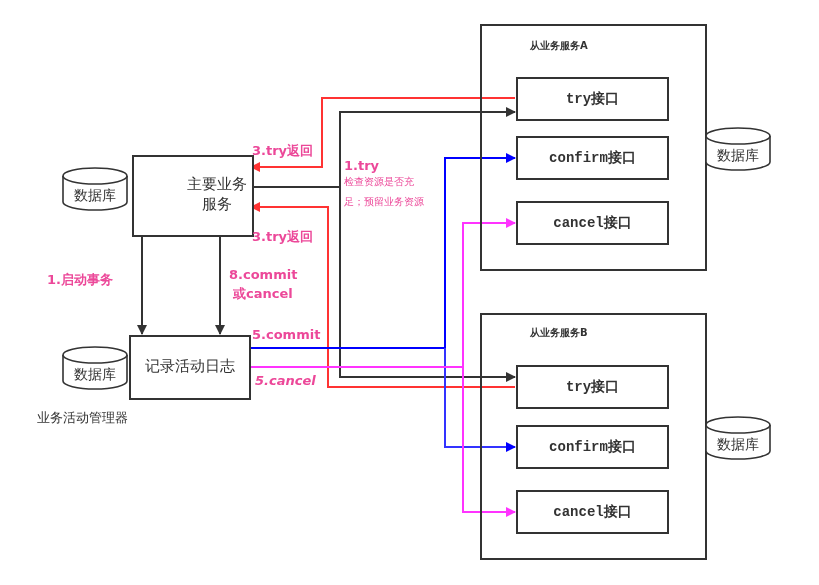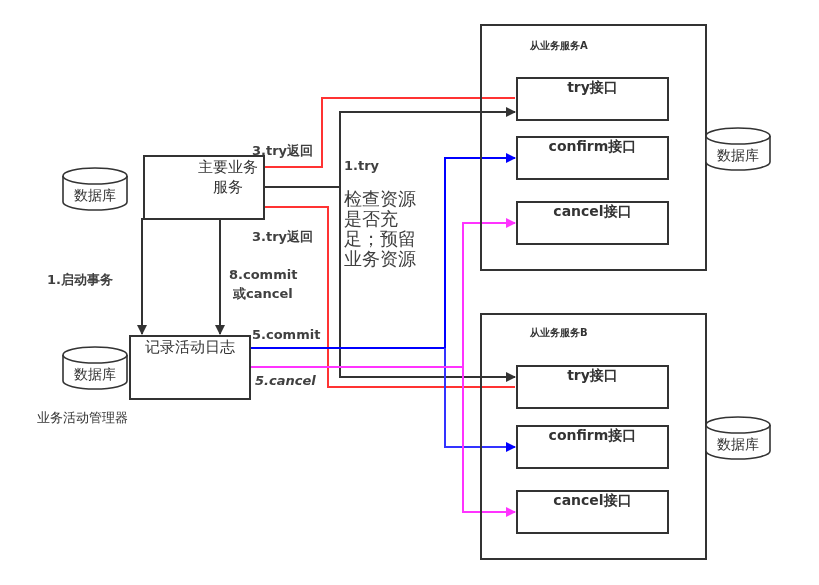--- a/index.html
+++ b/index.html
@@ -1,25 +1,25 @@
 <!DOCTYPE html>
 <html><head>
 <meta charset="utf-8">
 <style>
   html, body { margin: 0; padding: 0; background: #ffffff; }
   body { width: 819px; height: 585px; position: relative; overflow: hidden;
          font-family: "DejaVu Sans", "Liberation Sans", sans-serif; color: #333333; }
   svg.wires { position: absolute; left: 0; top: 0; width: 819px; height: 585px; }
   .box { position: absolute; box-sizing: border-box; border: 2px solid #333333; background: #fff;
-         display: flex; align-items: flex-start; justify-content: center; text-align: center; }
+         display: flex; align-items: center; justify-content: center; text-align: center; font-family: Liberation Mono, monospace; }
   .container { position: absolute; box-sizing: border-box; border: 2px solid #333333; background: transparent; }
   .title { position: absolute; font-size: 10px; font-weight: bold; color: #333; white-space: nowrap; }
   .iface { font-size: 14px; font-weight: bold; color: #333; }
   .main-label { font-size: 15px; color: #333; line-height: 20px; }
-  .lbl { position: absolute; font-size: 13px; font-weight: bold; color: #404040; white-space: nowrap; line-height: 18px; }
+  .lbl { position: absolute; font-size: 13px; font-weight: bold; color: #ec4899; white-space: nowrap; line-height: 18px; }
   .lbl.multi { white-space: normal; }
   .note { position: absolute; font-size: 13px; color: #333; white-space: nowrap; }
   .db { position: absolute; width: 68px; height: 46px; font-family: Liberation Serif, serif; }
   .db svg { position: absolute; left: 0; top: 0; }
   .db .db-text { position: absolute; left: 0; right: 0; bottom: 5px; text-align: center; font-size: 14px; color: #333; }
 </style>
 </head>
 <body>
 
 <svg class="wires" viewBox="0 0 819 585">
@@ -49,21 +49,21 @@
 
   <path d="M515,387 L328,387 L328,207 L251,207" stroke="#ff3333" stroke-width="2" fill="none" marker-end="url(#arr-red)"></path>
 
   <path d="M250,348 L445,348 L445,158 L515,158" stroke="#0000ff" stroke-width="2" fill="none" marker-end="url(#arr-blue)"></path>
   <path d="M445,348 L445,447 L515,447" stroke="#3333ff" stroke-width="2" fill="none" marker-end="url(#arr-blue)"></path>
 
   <path d="M250,367 L463,367 L463,223 L515,223" stroke="#ff33ff" stroke-width="2" fill="none" marker-end="url(#arr-mag)"></path>
   <path d="M463,367 L463,512 L515,512" stroke="#ff33ff" stroke-width="2" fill="none" marker-end="url(#arr-mag)"></path>
 </svg>
 
-<div class="box" style="left:143px; top:155px; width:122px; height:65px;padding-left:48px;">
+<div class="box" style="left:132px; top:155px; width:122px; height:82px;padding-left:48px;">
   <span class="main-label">主要业务服务</span>
 </div>
 <div class="db" style="left:61px; top:164px;">
   <svg width="68" height="50">
     <path d="M2,12 L2,38 A32,8 0 0 0 66,38 L66,12" fill="#fff" stroke="#333" stroke-width="1.6"></path>
     <ellipse cx="34" cy="12" rx="32" ry="8" fill="#fff" stroke="#333" stroke-width="1.6"></ellipse>
   </svg>
   <div class="db-text">数据库</div>
 </div>
 
@@ -113,18 +113,18 @@
   <svg width="68" height="50">
     <path d="M2,12 L2,38 A32,8 0 0 0 66,38 L66,12" fill="#fff" stroke="#333" stroke-width="1.6"></path>
     <ellipse cx="34" cy="12" rx="32" ry="8" fill="#fff" stroke="#333" stroke-width="1.6"></ellipse>
   </svg>
   <div class="db-text">数据库</div>
 </div>
 
 <div class="lbl" style="left:252px; top:142px;">3.try返回</div>
 <div class="lbl" style="left:252px; top:228px;">3.try返回</div>
 <div class="lbl" style="left:344px; top:157px;">1.try</div>
-<div class="lbl multi" style="left:344px; top:189px; width:84px; font-weight:normal; font-size:18px; line-height:20px;">检查资源是否充足；预留业务资源</div>
+<div class="lbl multi" style="left:344px; top:172px; width:84px; font-weight:normal; font-size:10px; line-height:20px;">检查资源是否充足；预留业务资源</div>
 <div class="lbl" style="left:47px; top:271px;">1.启动事务</div>
 <div class="lbl" style="left:229px; top:266px;">8.commit</div>
 <div class="lbl" style="left:233px; top:285px;">或cancel</div>
 <div class="lbl" style="left:252px; top:326px;">5.commit</div>
 <div class="lbl" style="left:255px; top:372px;font-style:italic;">5.cancel</div>
 
 </body></html>

